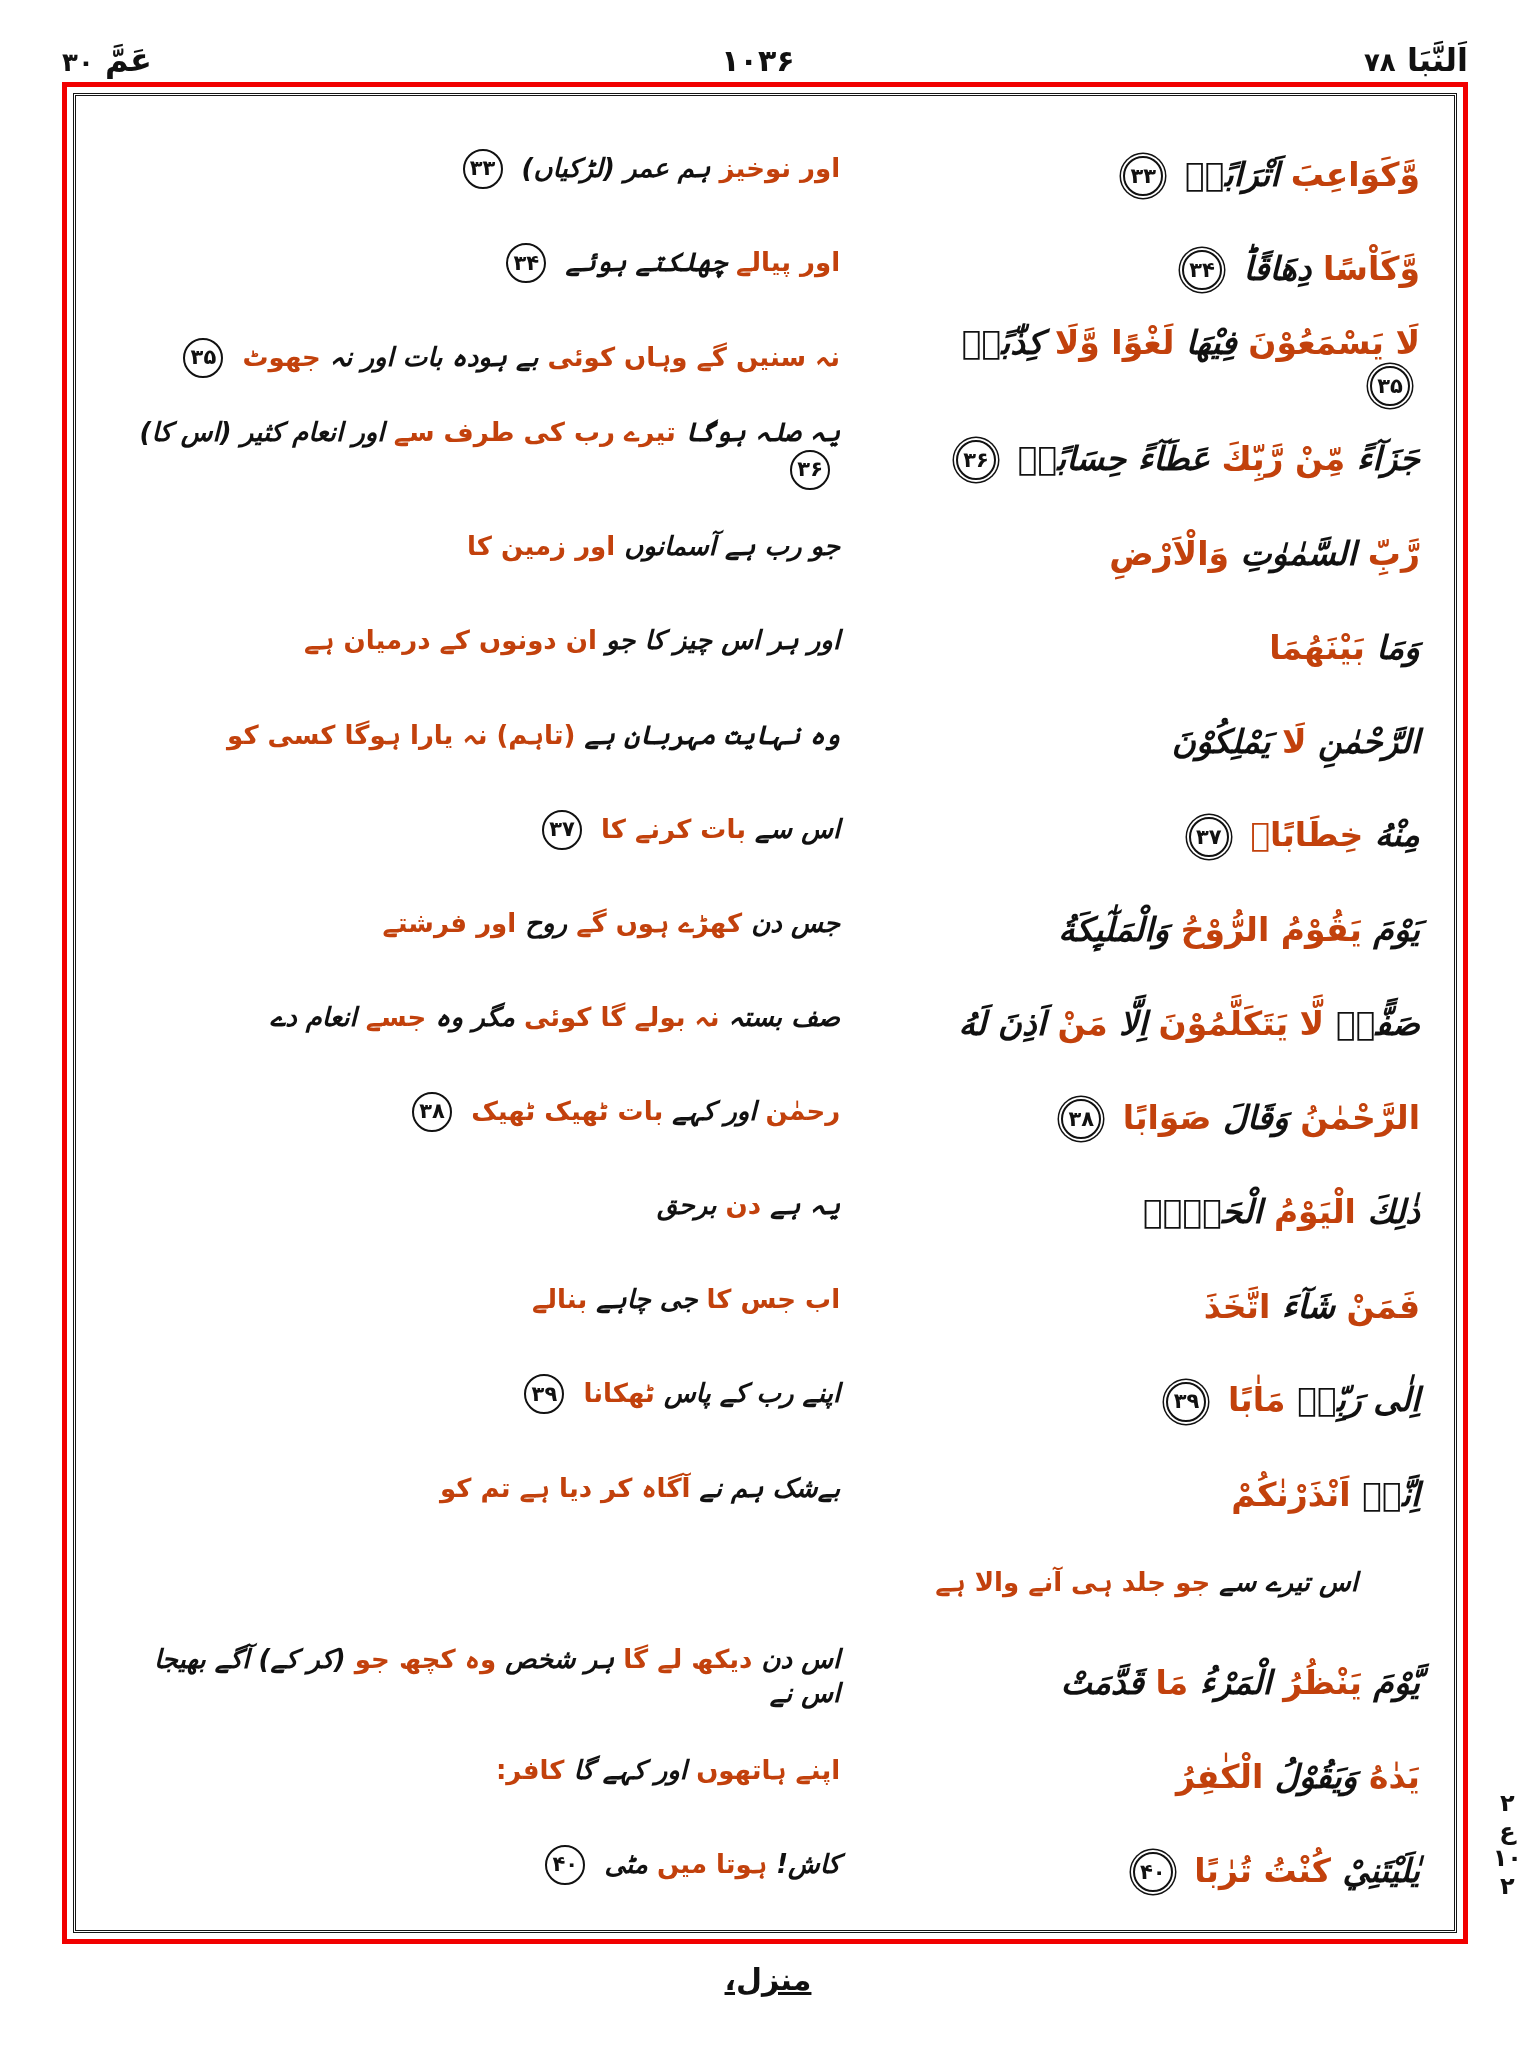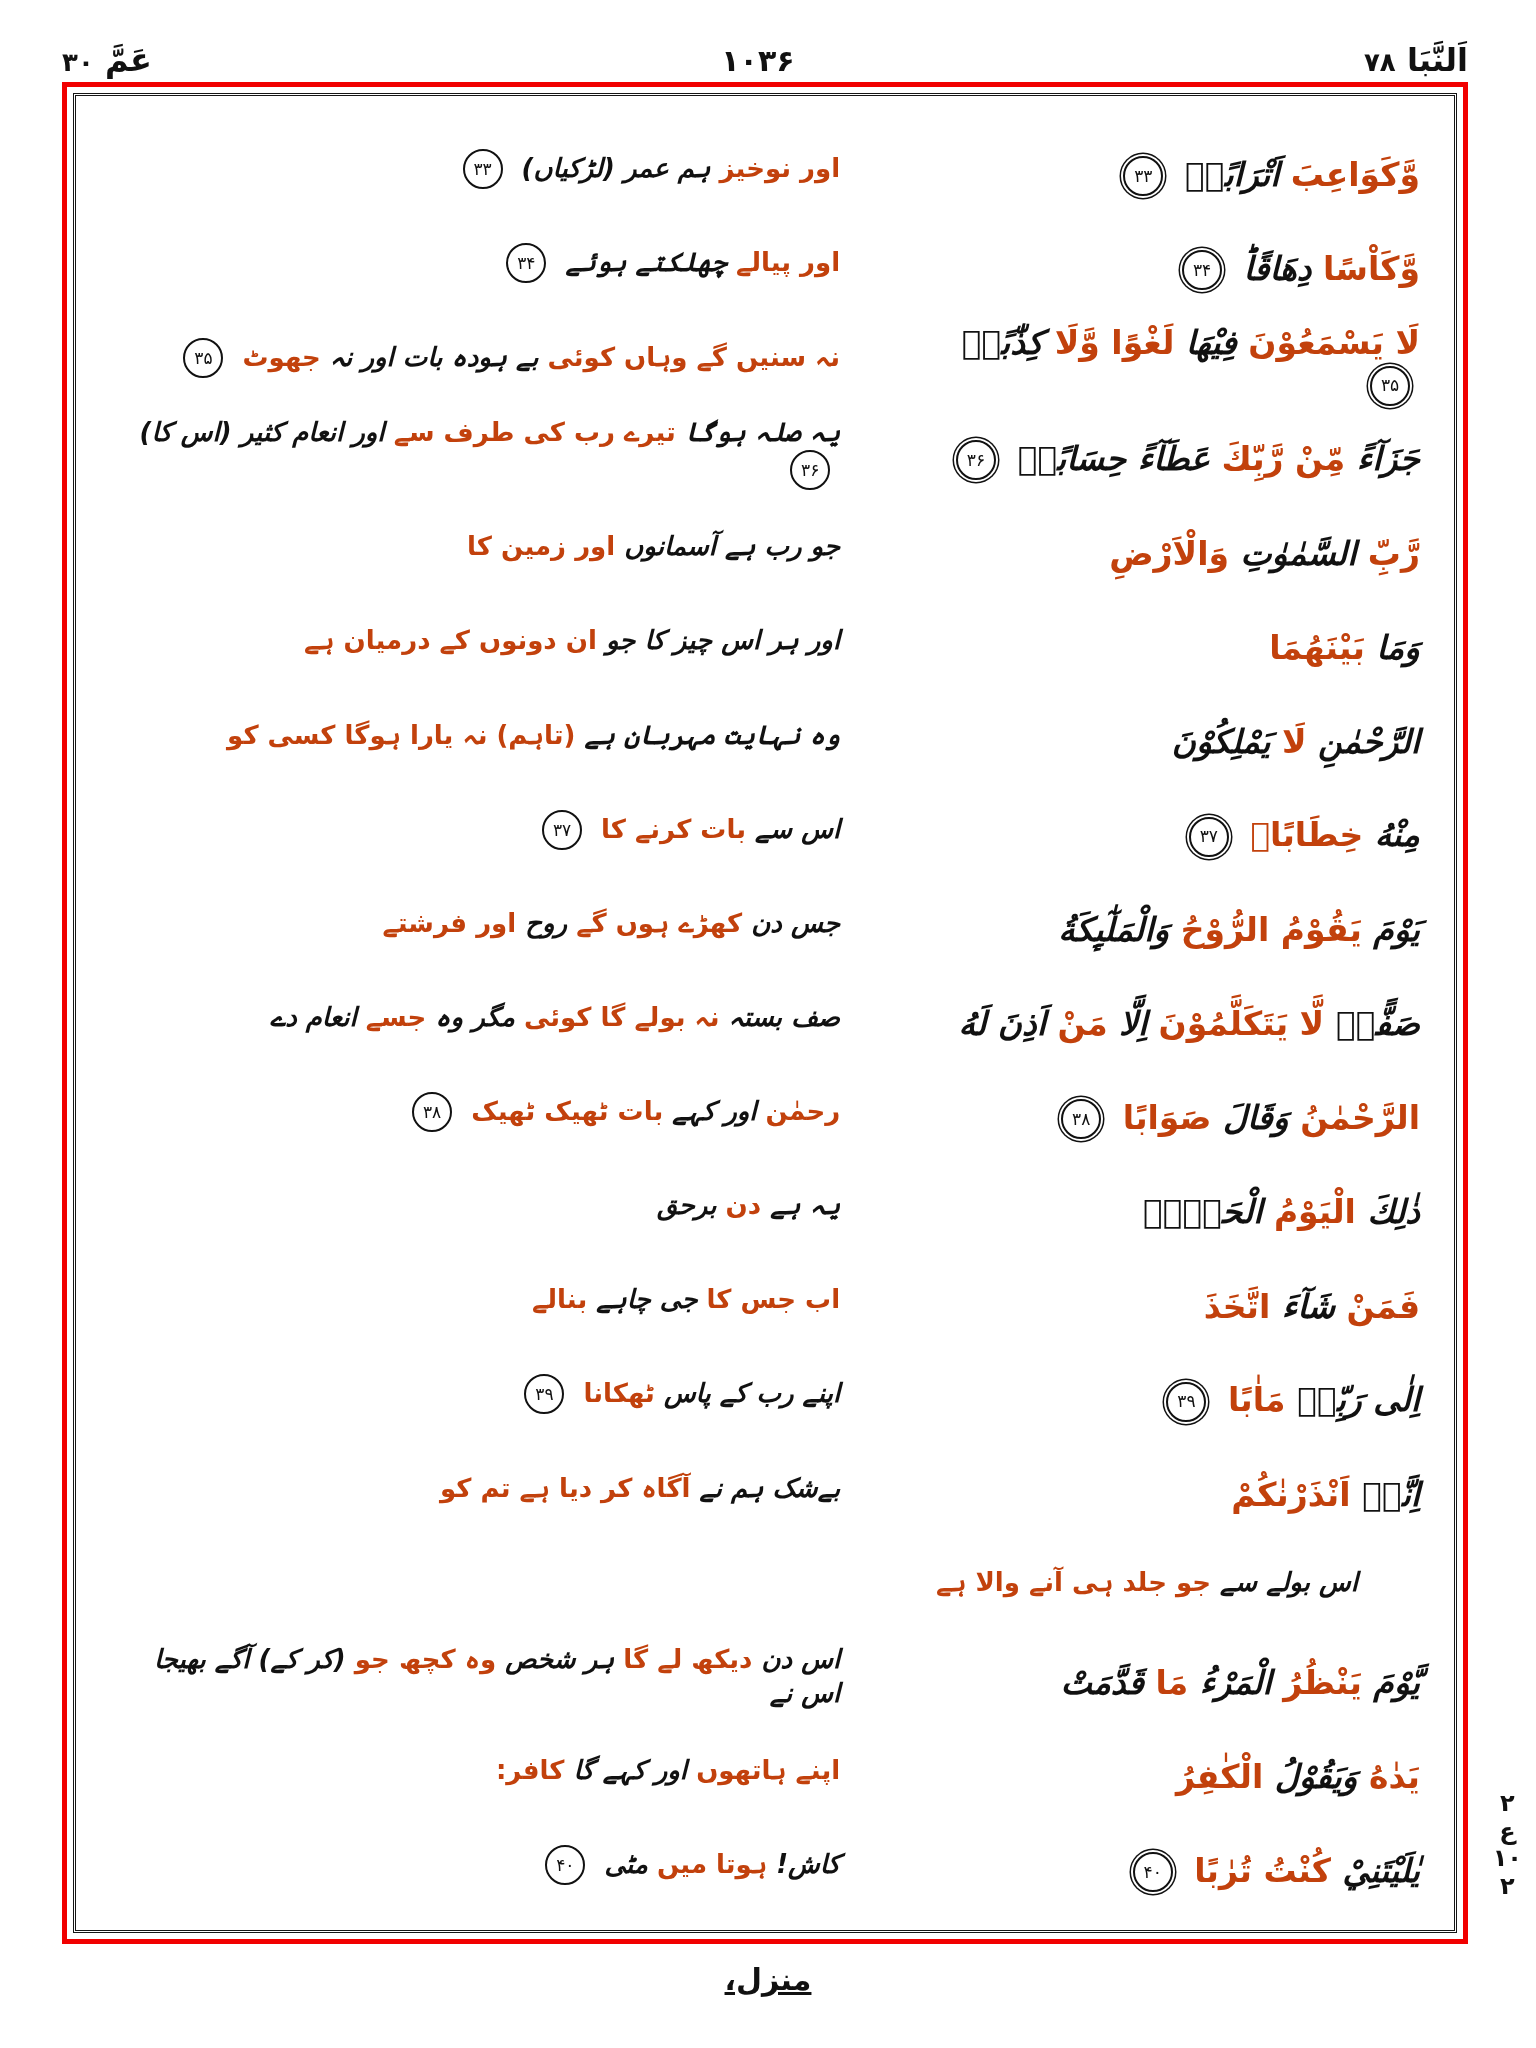--- a/index.html
+++ b/index.html
@@ -42,21 +42,21 @@
     padding-right:70px;padding-left:30px;line-height:1.3;
   }
   .seg{white-space:pre-wrap;}
   .seg.red{color:#c2410c;}
   .seg.black{color:#111;font-style:italic;}
   
   .medallion{
     display:inline-flex;align-items:center;justify-content:center;
     width:36px;height:36px;border-radius:50%;
     border:2.5px solid #111;color:#111;
-    font-size:17px;font-weight:normal;vertical-align:middle;
+    font-size:21px;font-weight:bold;vertical-align:middle;
     margin:0 10px;background:#fff;
   }
   .medallion.ornate{box-shadow:0 0 0 2px #fff,0 0 0 3.5px #111;}
   
   .page-footer{
     position:absolute;left:0;top:1962px;width:100%;
     text-align:center;font-size:30px;font-weight:bold;direction:rtl;text-decoration:underline;
   }
   
   .margin-marker{
@@ -137,21 +137,21 @@
         </div>
         <div class="row">
           <div class="cell arabic"><span class="seg black">اِلٰى رَبِّهٖ</span> <span class="seg red">مَاٰبًا</span> <span class="medallion ornate">۳۹</span></div>
           <div class="cell urdu"><span class="seg black">اپنے رب کے پاس</span> <span class="seg red">ٹھکانا</span> <span class="medallion">۳۹</span></div>
         </div>
         <div class="row">
           <div class="cell arabic"><span class="seg black">اِنَّاۤ</span> <span class="seg red">اَنْذَرْنٰكُمْ</span> </div>
           <div class="cell urdu"><span class="seg black">بےشک ہم نے</span> <span class="seg red">آگاہ کر دیا ہے تم کو</span> </div>
         </div>
         <div class="row">
-          <div class="cell urdu"><span class="seg black">اس بولے سے</span> <span class="seg red">جو جلد ہی آنے والا ہے</span> </div>
+          <div class="cell urdu"><span class="seg black">اس تیرے سے</span> <span class="seg red">جو جلد ہی آنے والا ہے</span> </div>
         </div>
         <div class="row">
           <div class="cell arabic"><span class="seg black">يَّوْمَ</span> <span class="seg red">يَنْظُرُ</span> <span class="seg black">الْمَرْءُ</span> <span class="seg red">مَا</span> <span class="seg black">قَدَّمَتْ</span> </div>
           <div class="cell urdu"><span class="seg black">اس دن</span> <span class="seg red">دیکھ لے گا</span> <span class="seg black">ہر شخص</span> <span class="seg red">وہ کچھ جو</span> <span class="seg black">(کر کے) آگے بھیجا اس نے</span> </div>
         </div>
         <div class="row">
           <div class="cell arabic"><span class="seg red">يَدٰهُ</span> <span class="seg black">وَيَقُوْلُ</span> <span class="seg red">الْكٰفِرُ</span> </div>
           <div class="cell urdu"><span class="seg red">اپنے ہاتھوں</span> <span class="seg black">اور کہے گا</span> <span class="seg red">کافر:</span> </div>
         </div>
         <div class="row">

